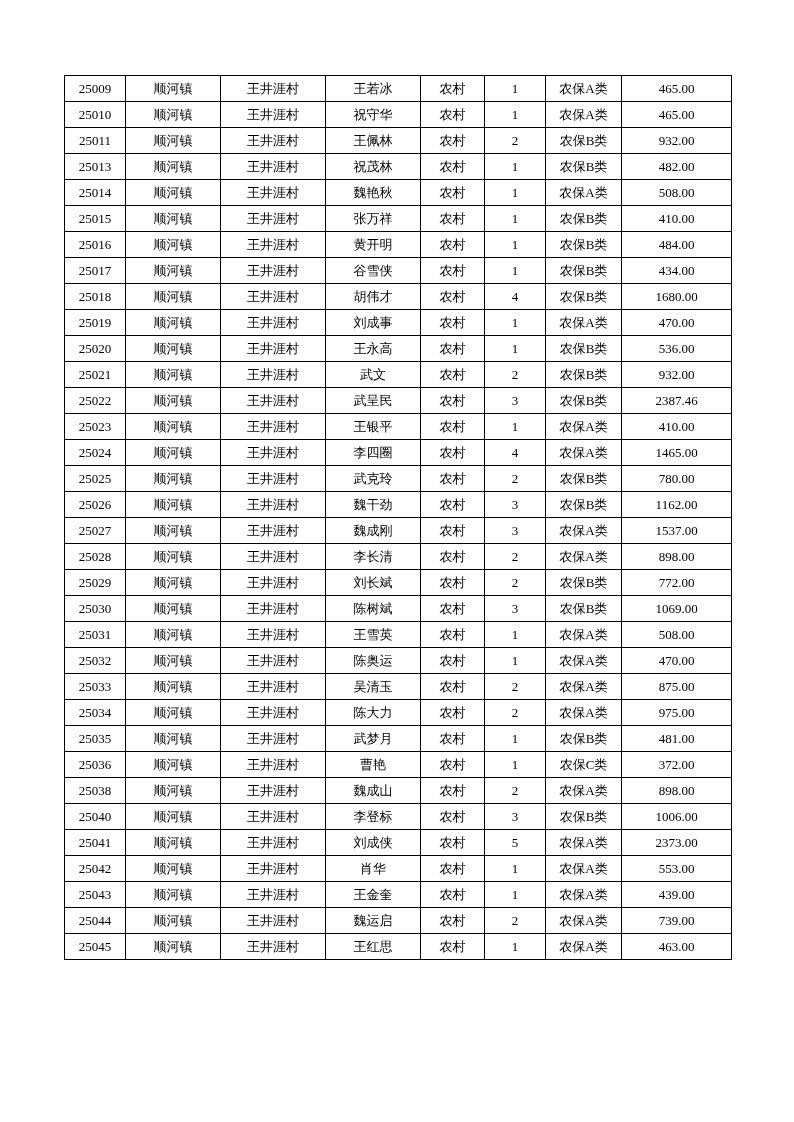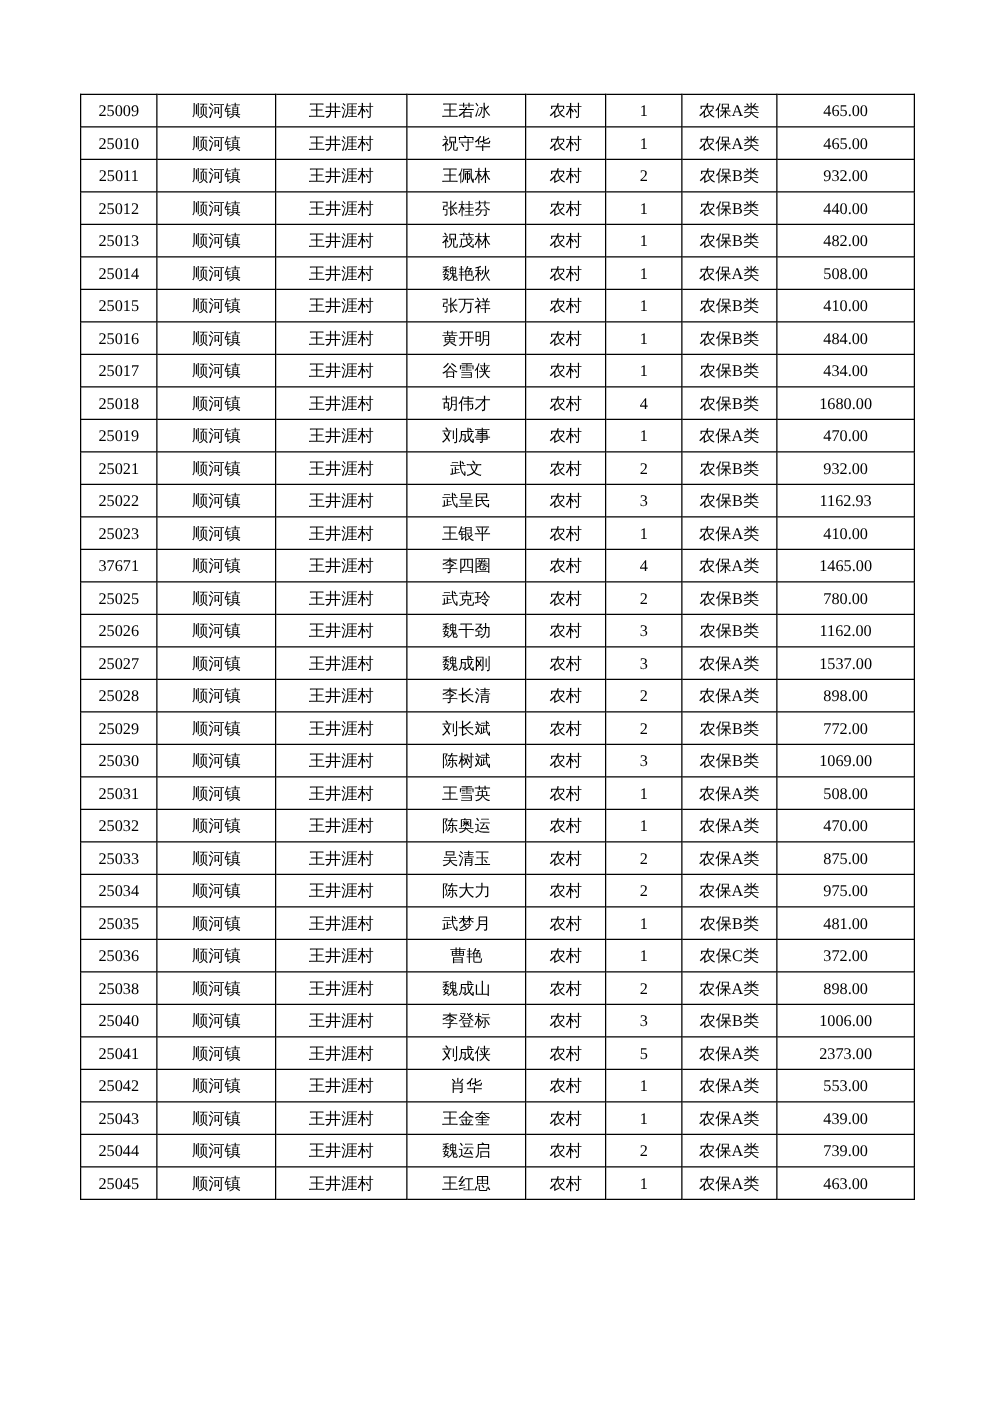--- a/index.html
+++ b/index.html
@@ -79,30 +79,20 @@
           <td>25011</td>
           <td>顺河镇</td>
           <td>王井涯村</td>
           <td>王佩林</td>
           <td>农村</td>
           <td>2</td>
           <td>农保B类</td>
           <td>932.00</td>
         </tr>
         <tr>
-          <td>25012</td>
-          <td>顺河镇</td>
-          <td>王井涯村</td>
-          <td>张桂芬</td>
-          <td>农村</td>
-          <td>1</td>
-          <td>农保B类</td>
-          <td>440.00</td>
-        </tr>
-        <tr>
           <td>25013</td>
           <td>顺河镇</td>
           <td>王井涯村</td>
           <td>祝茂林</td>
           <td>农村</td>
           <td>1</td>
           <td>农保B类</td>
           <td>482.00</td>
         </tr>
         <tr>
@@ -159,51 +149,61 @@
           <td>25019</td>
           <td>顺河镇</td>
           <td>王井涯村</td>
           <td>刘成事</td>
           <td>农村</td>
           <td>1</td>
           <td>农保A类</td>
           <td>470.00</td>
         </tr>
         <tr>
+          <td>25020</td>
+          <td>顺河镇</td>
+          <td>王井涯村</td>
+          <td>王永高</td>
+          <td>农村</td>
+          <td>1</td>
+          <td>农保B类</td>
+          <td>536.00</td>
+        </tr>
+        <tr>
           <td>25021</td>
           <td>顺河镇</td>
           <td>王井涯村</td>
           <td>武文</td>
           <td>农村</td>
           <td>2</td>
           <td>农保B类</td>
           <td>932.00</td>
         </tr>
         <tr>
           <td>25022</td>
           <td>顺河镇</td>
           <td>王井涯村</td>
           <td>武呈民</td>
           <td>农村</td>
           <td>3</td>
           <td>农保B类</td>
-          <td>1162.93</td>
+          <td>2387.46</td>
         </tr>
         <tr>
           <td>25023</td>
           <td>顺河镇</td>
           <td>王井涯村</td>
           <td>王银平</td>
           <td>农村</td>
           <td>1</td>
           <td>农保A类</td>
           <td>410.00</td>
         </tr>
         <tr>
-          <td>37671</td>
+          <td>25024</td>
           <td>顺河镇</td>
           <td>王井涯村</td>
           <td>李四圈</td>
           <td>农村</td>
           <td>4</td>
           <td>农保A类</td>
           <td>1465.00</td>
         </tr>
         <tr>
           <td>25025</td>

